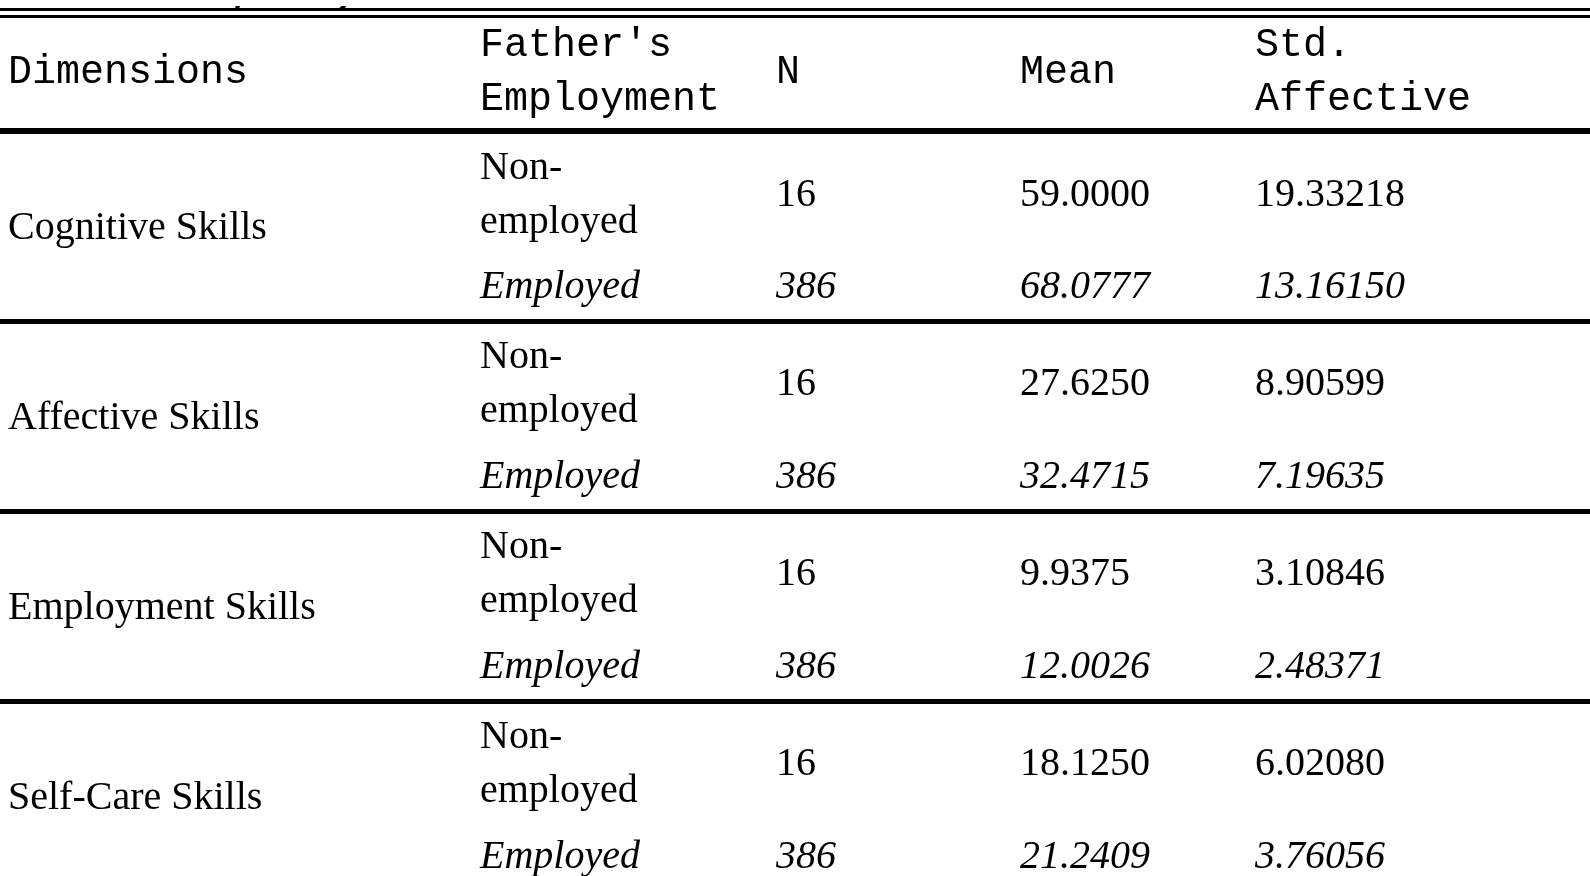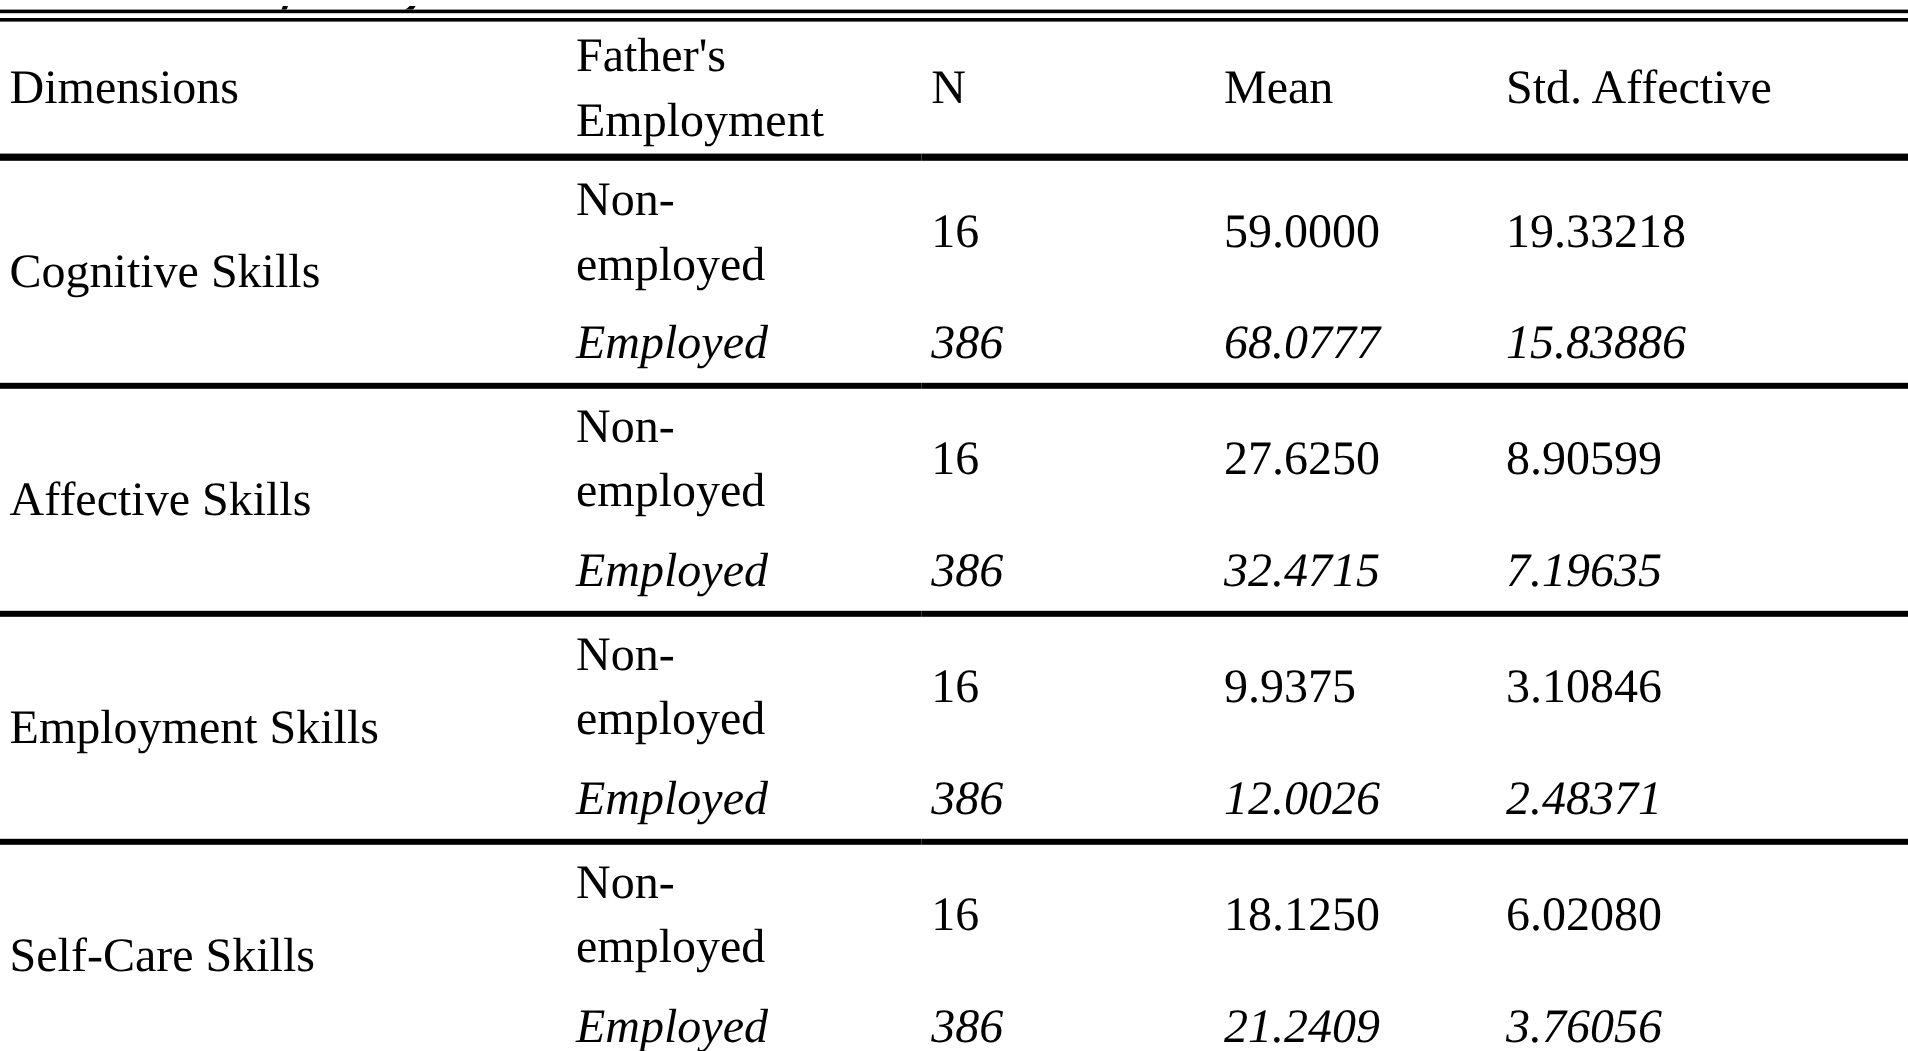--- a/index.html
+++ b/index.html
@@ -39,21 +39,21 @@
   col.c-mean{ width: 235px; }
   col.c-std { width: 345px; }
 
   td, th {
     font-weight: normal;
     text-align: left;
     vertical-align: middle;
     padding: 0;
   }
   thead th { height: 110px; }
-  thead tr { border-bottom: 6px solid #000; }
+  thead tr { border-bottom: 6px solid #000; font-family: Liberation Mono, monospace; }
 
   .pad-dim  { padding-left: 8px;  }
   .pad-emp  { padding-left: 10px; }
   .pad-n    { padding-left: 8px;  }
   .pad-mean { padding-left: 10px; }
   .pad-std  { padding-left: 10px; }
 
   tr.row-nonemp { height: 120px; }
   tr.row-emp    { height: 70px;  }
   tr.group-end  { border-bottom: 5px solid #000; font-style: italic; }
@@ -103,21 +103,21 @@
       <td class="pad-dim group-end" rowspan="2">Cognitive Skills</td>
       <td class="pad-emp"><span class="emp-wrap">Non-employed</span></td>
       <td class="pad-n">16</td>
       <td class="pad-mean">59.0000</td>
       <td class="pad-std">19.33218</td>
     </tr>
     <tr class="row-emp group-end">
       <td class="pad-emp"><span class="emp-wrap">Employed</span></td>
       <td class="pad-n">386</td>
       <td class="pad-mean">68.0777</td>
-      <td class="pad-std">15.83886</td>
+      <td class="pad-std">13.16150</td>
     </tr>
 
     <tr class="row-nonemp">
       <td class="pad-dim group-end" rowspan="2">Affective Skills</td>
       <td class="pad-emp"><span class="emp-wrap">Non-employed</span></td>
       <td class="pad-n">16</td>
       <td class="pad-mean">27.6250</td>
       <td class="pad-std">8.90599</td>
     </tr>
     <tr class="row-emp group-end">

